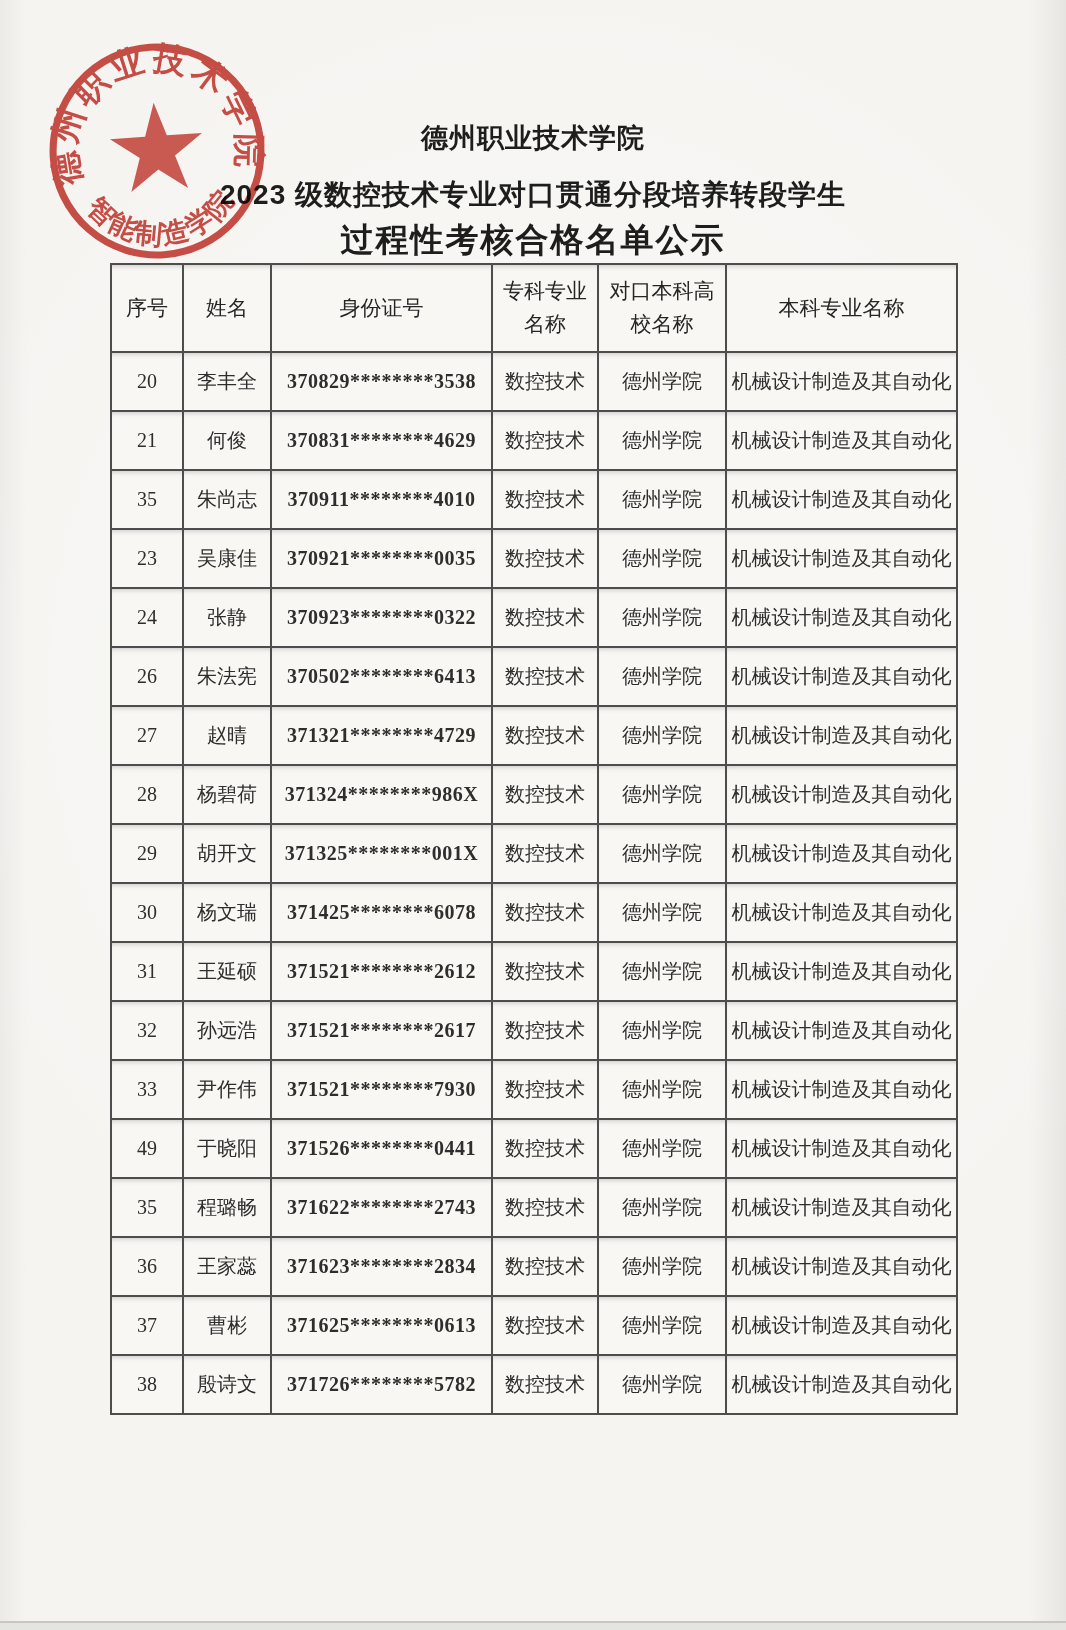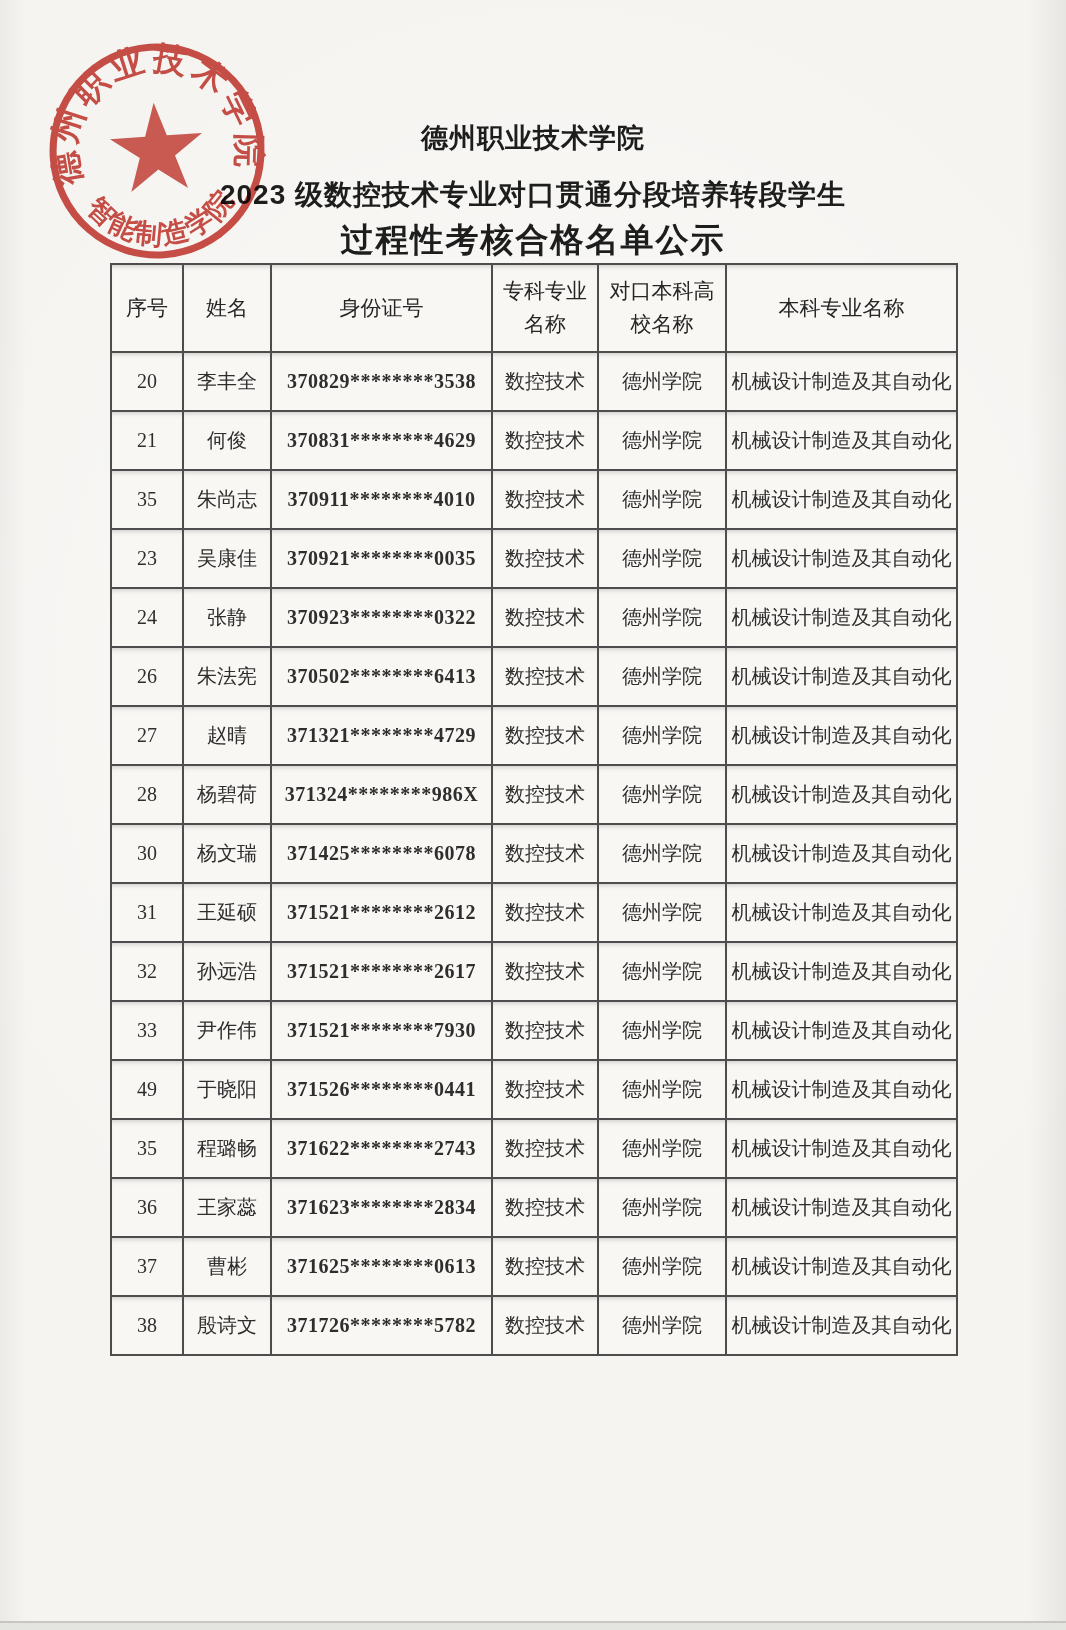--- a/index.html
+++ b/index.html
@@ -210,20 +210,28 @@
           </tr>
           <tr>
             <td class="cell-index">28</td>
             <td class="cell-name">杨碧荷</td>
             <td class="cell-id-number">371324********986X</td>
             <td class="cell-college-major-name">数控技术</td>
             <td class="cell-partner-university-name">德州学院</td>
             <td class="cell-bachelor-major-name">机械设计制造及其自动化</td>
           </tr>
           <tr>
+            <td class="cell-index">29</td>
+            <td class="cell-name">胡开文</td>
+            <td class="cell-id-number">371325********001X</td>
+            <td class="cell-college-major-name">数控技术</td>
+            <td class="cell-partner-university-name">德州学院</td>
+            <td class="cell-bachelor-major-name">机械设计制造及其自动化</td>
+          </tr>
+          <tr>
             <td class="cell-index">30</td>
             <td class="cell-name">杨文瑞</td>
             <td class="cell-id-number">371425********6078</td>
             <td class="cell-college-major-name">数控技术</td>
             <td class="cell-partner-university-name">德州学院</td>
             <td class="cell-bachelor-major-name">机械设计制造及其自动化</td>
           </tr>
           <tr>
             <td class="cell-index">31</td>
             <td class="cell-name">王延硕</td>

